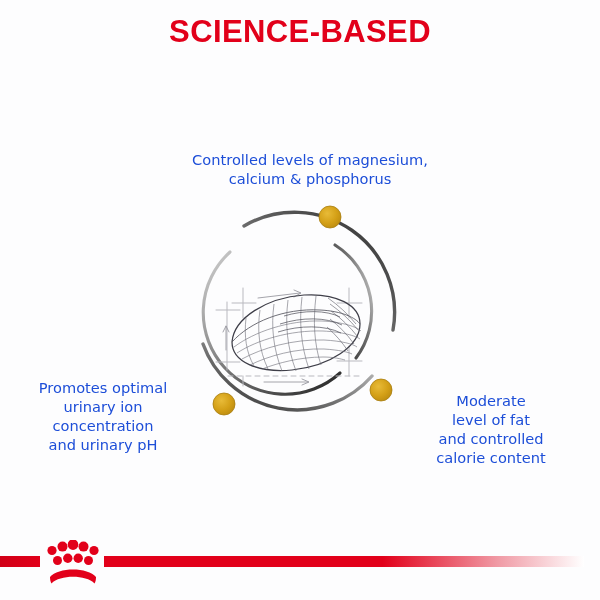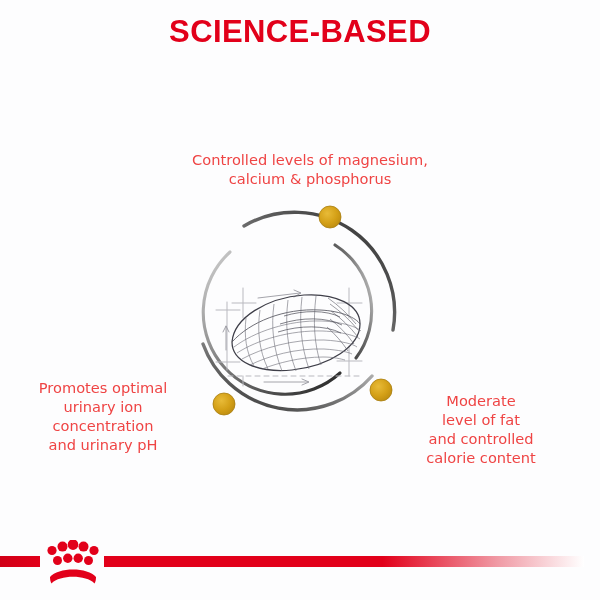--- a/index.html
+++ b/index.html
@@ -37,41 +37,41 @@
     font-weight: 700;
     font-size: 31px;
     letter-spacing: 0.4px;
     font-family: "Liberation Sans", "DejaVu Sans", sans-serif;
     white-space: nowrap;
   }
 
   
   .callout {
     position: absolute;
-    color: #ef4444;
+    color: #1d4ed8;
     font-size: 14.6px;
     line-height: 1.30;
     font-family: "DejaVu Sans", "Liberation Sans", sans-serif;
     white-space: pre-line;
   }
   .callout-top {
     left: 150px;
     top: 151px;
     width: 320px;
     text-align: center;
   }
   .callout-left {
     left: 8px;
     top: 355px;
     width: 190px;
     text-align: center;
     margin-top: 24px;
   }
   .callout-right {
-    left: 386px;
+    left: 396px;
     top: 392px;
     width: 190px;
     text-align: center;
   }
 
   
   .graphic {
     position: absolute;
     left: 180px;
     top: 190px;

